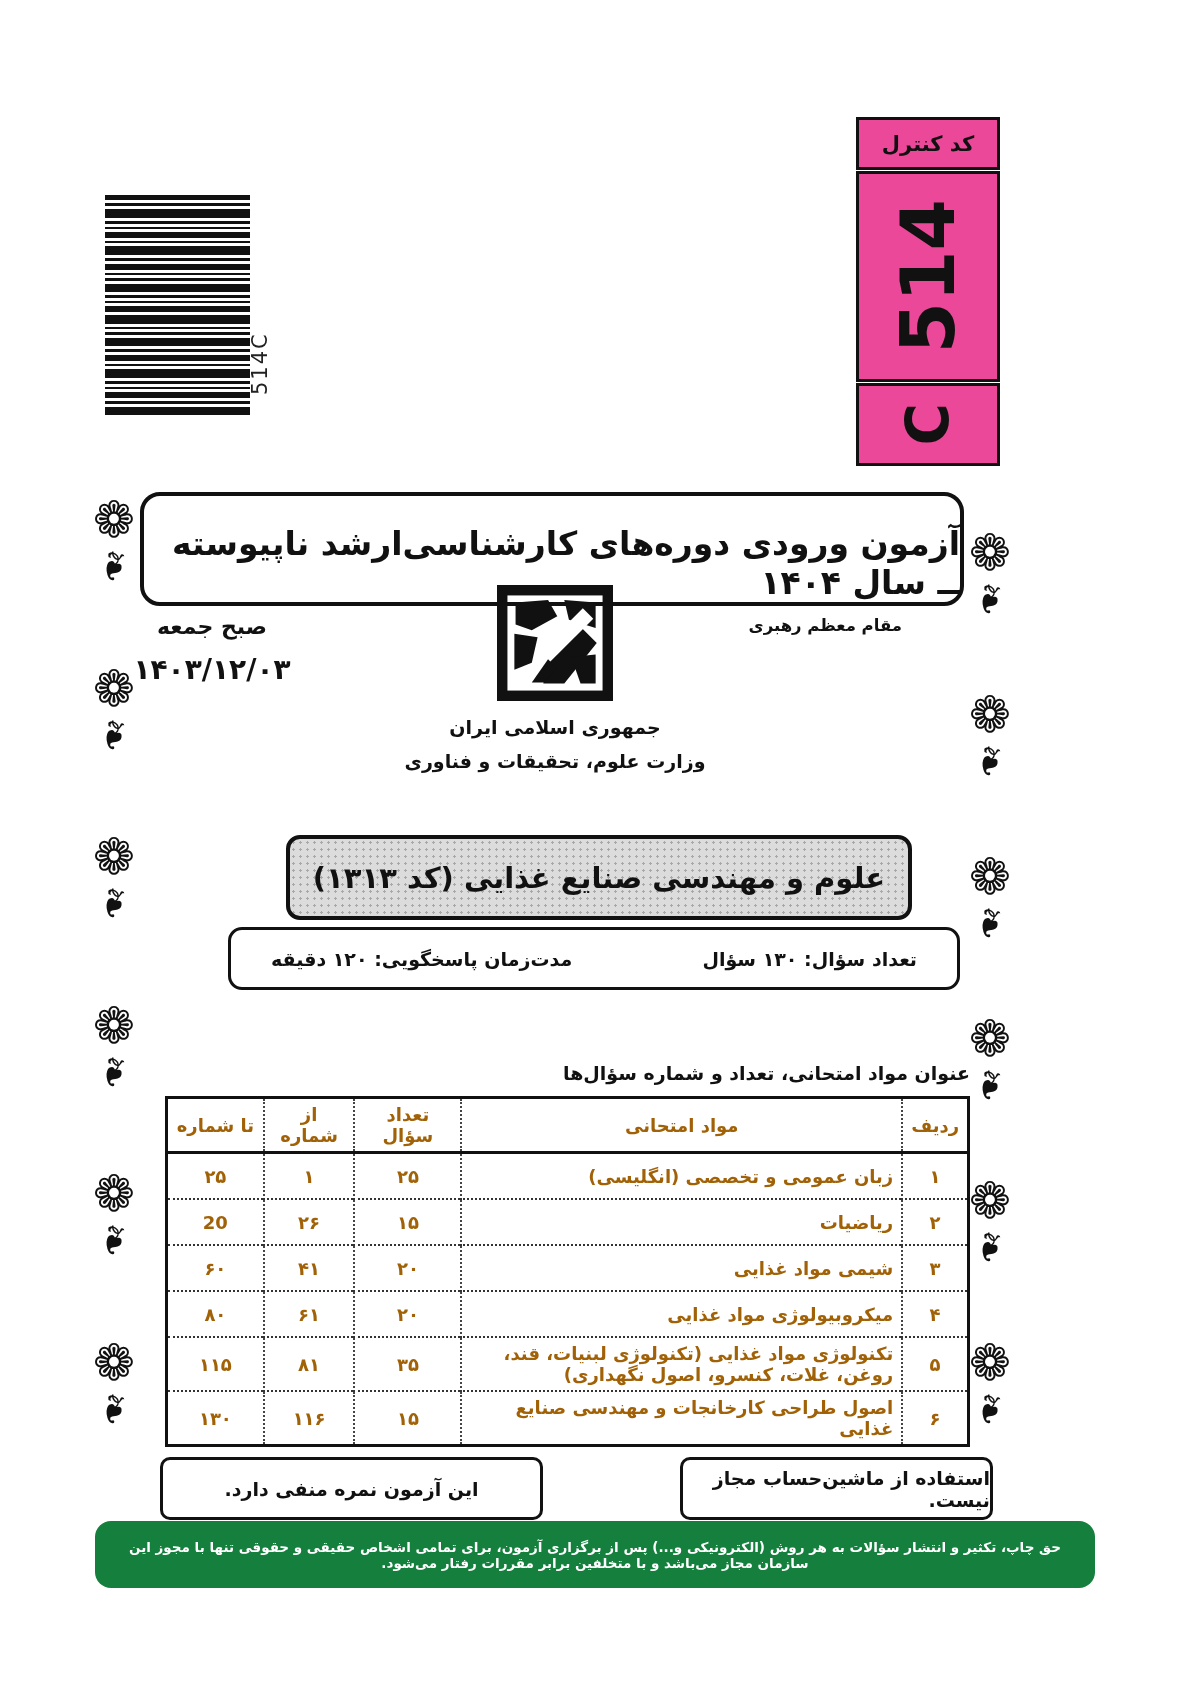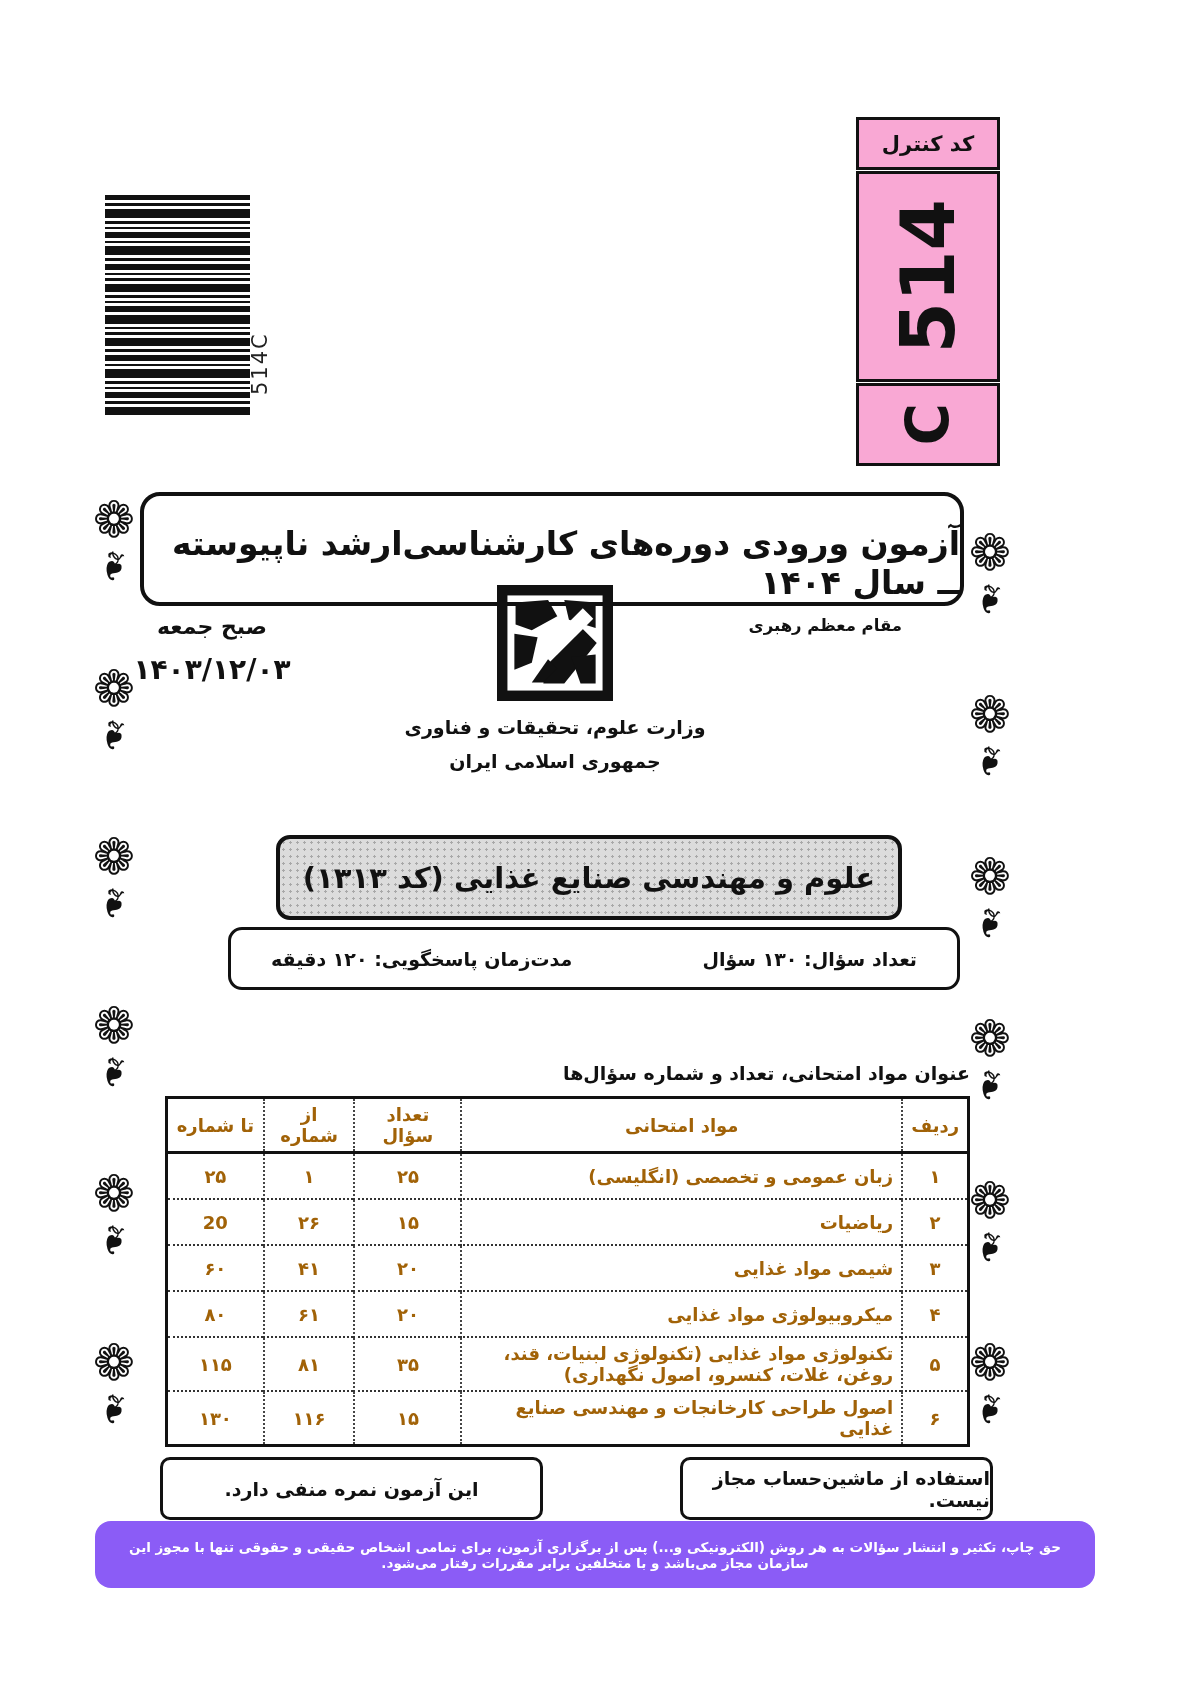--- a/index.html
+++ b/index.html
@@ -6,21 +6,21 @@
   body{
     width:1190px;height:1701px;position:relative;overflow:hidden;
     background:#ffffff;color:#111;
     font-family:"DejaVu Sans", sans-serif;
   }
   .abs{position:absolute;}
   .bold{font-weight:bold;}
   .center{display:flex;align-items:center;justify-content:center;}
 
   
-  .cc-box{border:3px solid #111;background:#f9a8d4;}
+  .cc-box{border:3px solid #111;background:#ec4899;}
   .vtext{writing-mode:vertical-rl;transform:rotate(180deg);}
 
   
   .title-box{
     border:4px solid #111;border-radius:20px;
     display:flex;align-items:flex-end;justify-content:center;
   }
   .title-box .t{font-size:33px;font-weight:bold;letter-spacing:0;}
 
   
@@ -51,21 +51,21 @@
   table.exam td{text-align:center;height:34px;}
   table.exam td.subj{text-align:right;}
 
   .notice-box{
     border:3px solid #111;border-radius:10px;
     display:flex;align-items:center;justify-content:center;
     font-size:19px;font-weight:bold;direction:rtl;margin-top:20px;
   }
 
   .copyright-bar{
-    background:#8b5cf6;border-radius:16px;
+    background:#15803d;border-radius:16px;
     display:flex;align-items:center;justify-content:center;
     color:#fff;direction:rtl;text-align:center;
     font-size:13.5px;font-weight:bold;padding:4px 28px;box-sizing:border-box;
   }
 
   
   .floral-strip{
     display:flex;flex-direction:column;align-items:center;
     justify-content:space-between;color:#111;
   }
@@ -200,25 +200,25 @@
       <polygon points="58,13 85,15 85,37 62,30"></polygon>
       <polygon points="15,42 35,45 30,67 15,73"></polygon>
       <polygon points="40,72 72,36 86,50 58,85 40,85"></polygon>
       <polygon points="64,62 85,60 85,85 72,85"></polygon>
     </g>
     <polygon points="34,60 74,20 83,29 43,69" fill="#fff"></polygon>
     <polygon points="30,84 44,64 52,72 40,84" fill="#111"></polygon>
   </svg>
 </div>
 <div class="abs rtl" style="left:395px;top:710px;width:320px;text-align:center;">
+  <div class="bold" style="font-size:19px;line-height:34px;">جمهوری اسلامی ایران</div>
   <div class="bold" style="font-size:19px;line-height:34px;">وزارت علوم، تحقیقات و فناوری</div>
-  <div class="bold" style="font-size:19px;line-height:34px;">جمهوری اسلامی ایران</div>
-</div>
-
-<div class="abs subject-box" style="left:276px;top:835px;width:618px;height:77px;">
+</div>
+
+<div class="abs subject-box" style="left:286px;top:835px;width:618px;height:77px;">
   <span class="t rtl">علوم و مهندسی صنایع غذایی (کد ۱۳۱۳)</span>
 </div>
 
 <div class="abs info-box" style="left:228px;top:927px;width:732px;height:63px;">
   <span>تعداد سؤال: ۱۳۰ سؤال</span>
   <span>مدت‌زمان پاسخگویی: ۱۲۰ دقیقه</span>
 </div>
 
 <div class="abs bold rtl" style="left:165px;top:1062px;width:805px;text-align:right;font-size:19px;">عنوان مواد امتحانی، تعداد و شماره سؤال‌ها</div>
 

